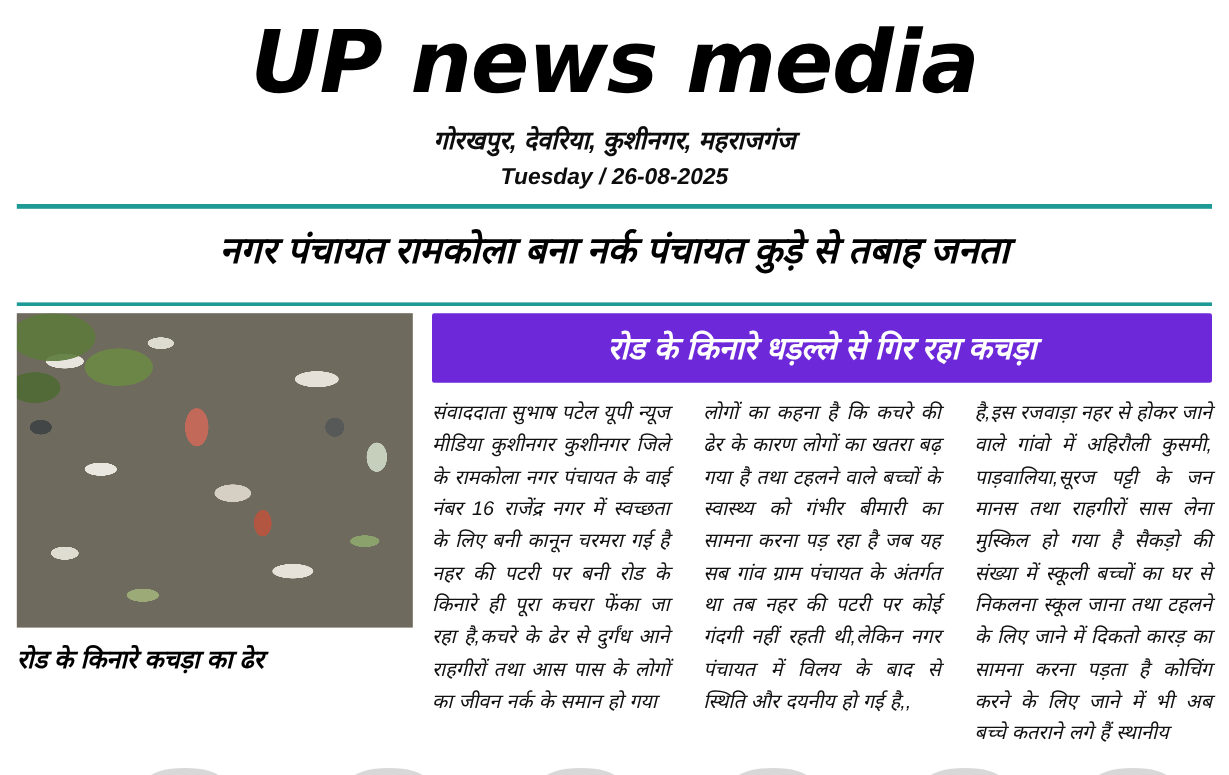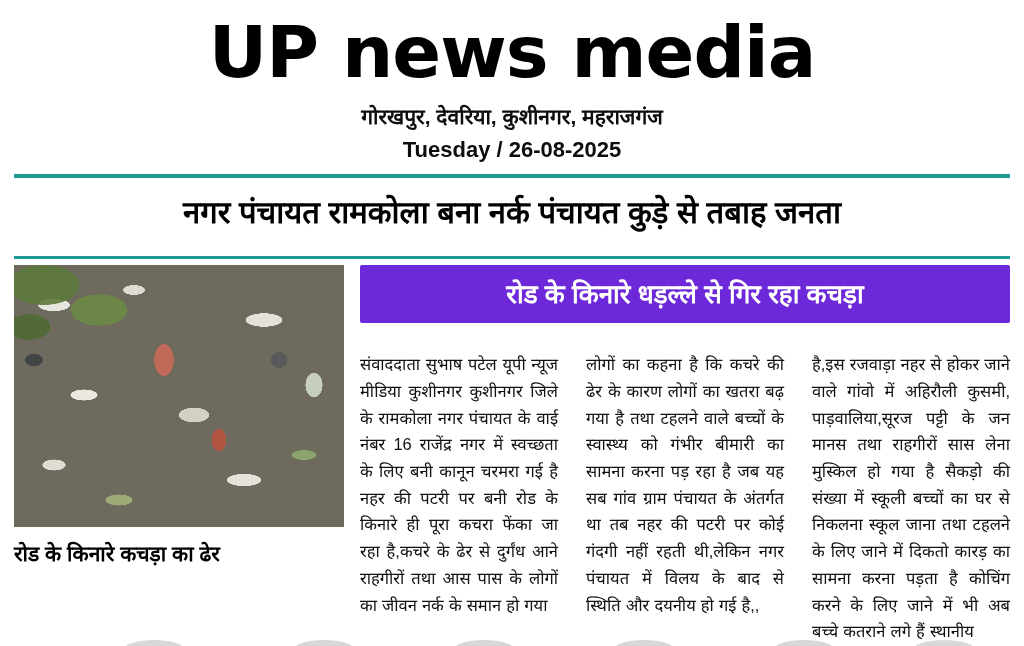--- a/index.html
+++ b/index.html
@@ -13,20 +13,21 @@
     font-family: "Liberation Sans", sans-serif;
     color: #111111;
     overflow: hidden;
   }
   .page {
     position: relative;
     width: 1024px;
     height: 646px;
     box-sizing: border-box;
     padding: 0 14px;
+    font-style: italic;
   }
 
   
   .masthead {
     text-align: center;
     padding-top: 18px;
   }
   .masthead-title {
     font-family: "DejaVu Sans", sans-serif;
     font-weight: bold;
@@ -39,21 +40,21 @@
   .masthead-locations {
     font-family: "Liberation Sans", sans-serif;
     font-weight: bold;
     font-size: 21px;
     margin-top: 16px;
     color: #0d0d0d;
   }
   .masthead-date {
     font-family: "Liberation Sans", sans-serif;
     font-weight: bold;
-    font-size: 22px;
+    font-size: 19px;
     margin-top: 7px;
     color: #0d0d0d;
   }
   .rule-teal {
     height: 4px;
     background: #1d9a96;
     margin-top: 11px;
   }
   .rule-teal.thin {
     height: 3px;
@@ -150,21 +151,21 @@
     text-align: center;
     font-family: "Liberation Sans", sans-serif;
     font-weight: bold;
     font-size: 26px;
     padding: 10px 6px 12px 6px;
     border-radius: 2px;
   }
   .columns {
     display: flex;
     gap: 28px;
-    margin-top: 28px;
+    margin-top: 12px;
   }
   .col {
     flex: 1 1 0;
     min-width: 0;
     font-family: "Liberation Sans", sans-serif;
     font-size: 16.5px;
     line-height: 1.62;
     text-align: justify;
     color: #111111;
     hyphens: none;

